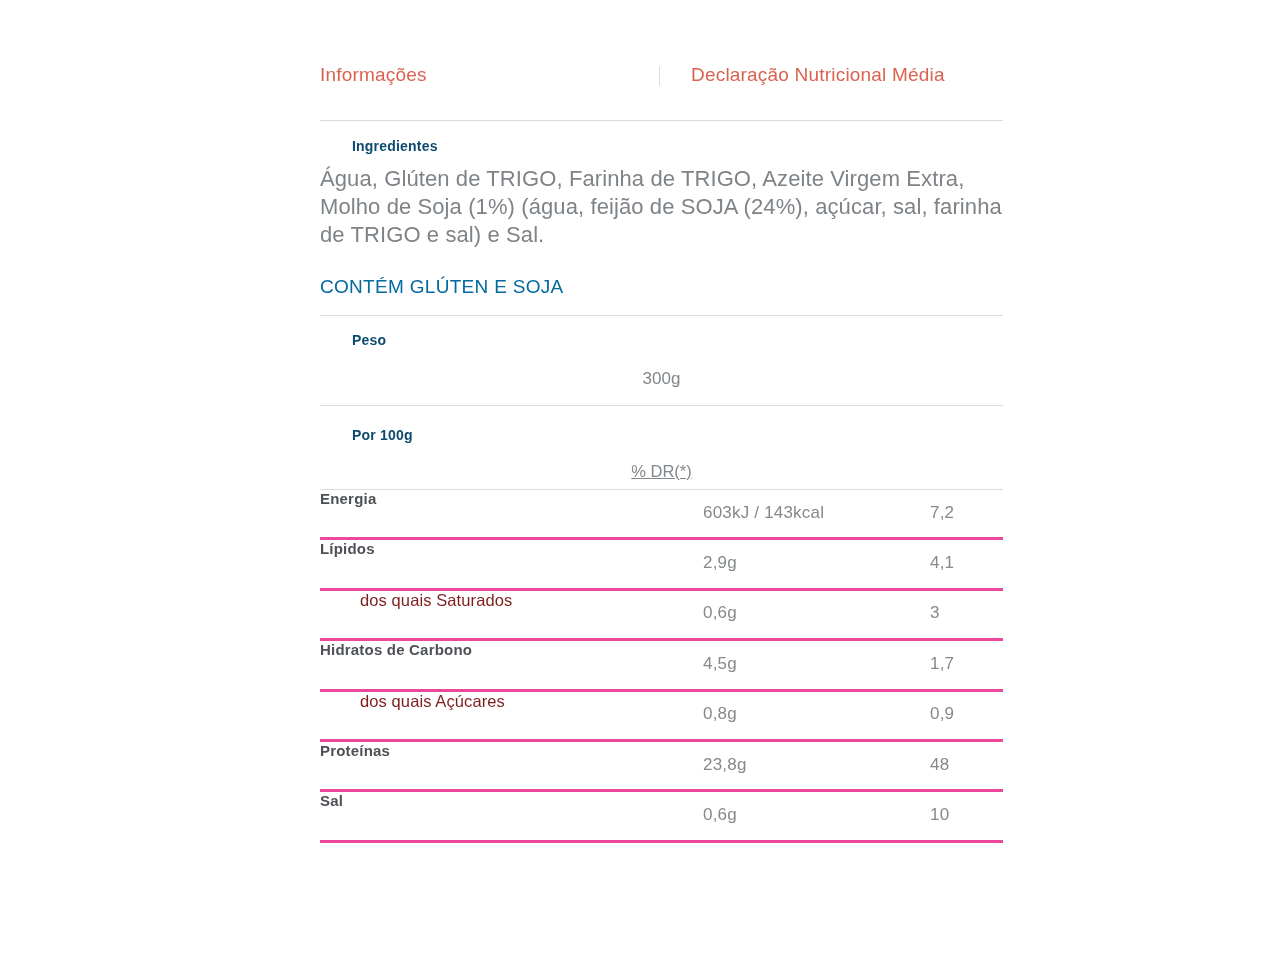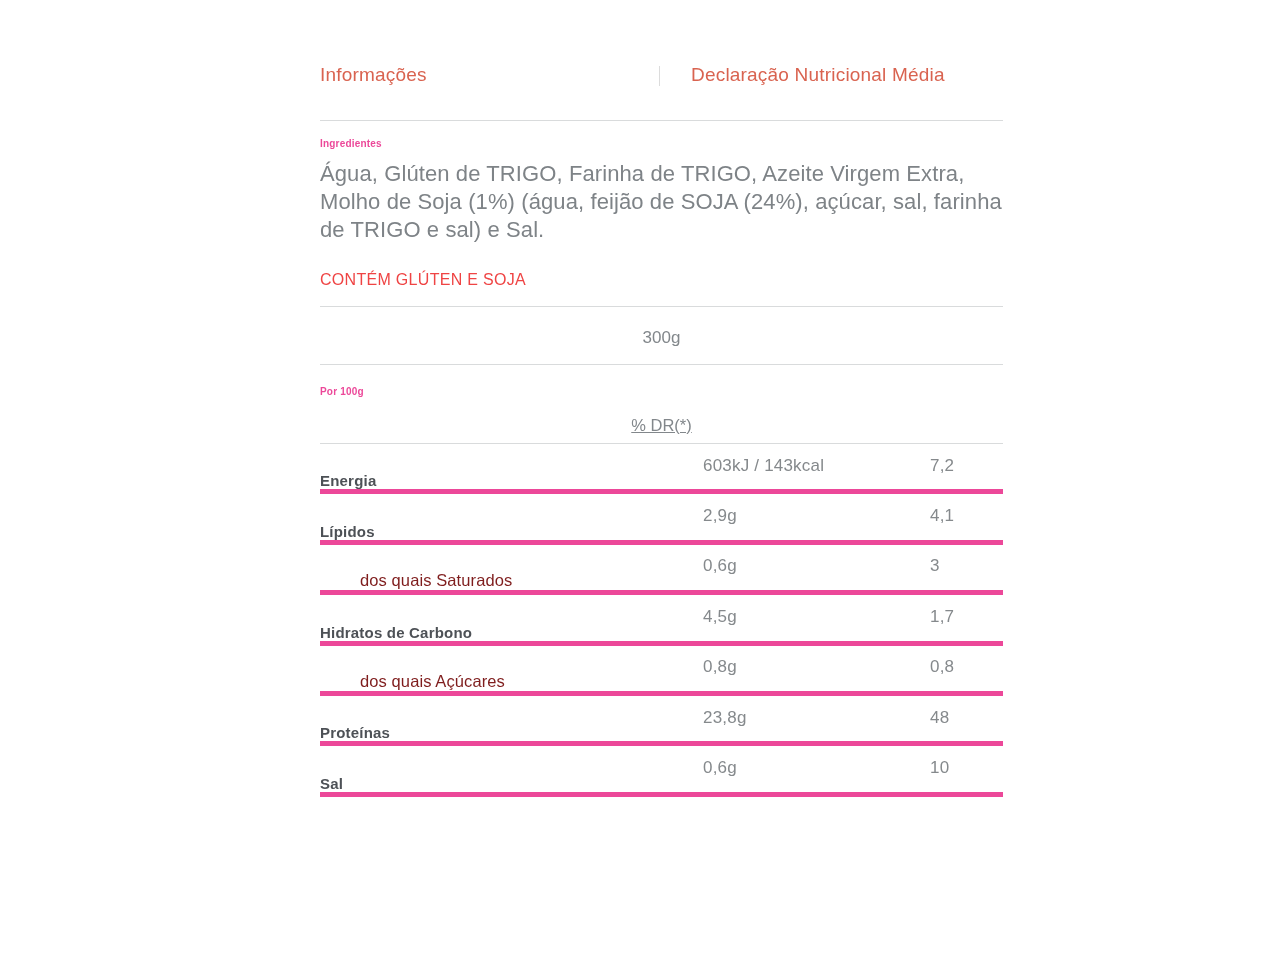--- a/index.html
+++ b/index.html
@@ -44,44 +44,45 @@
   
   .hr {
     border: none;
     border-top: 1px solid #d9dbdc;
     height: 0;
     width: 100%;
   }
   .hr-tabs { margin-top: 34px; }
 
   .section-heading {
-    font-size: 10px;
+    font-size: 14px;
     font-weight: bold;
     letter-spacing: 0.2px;
-    color: #ec4899;
+    color: #0c4a6e;
+    margin-left: 32px;
   }
   .muted {
     color: #82878b;
     text-align: center;
   }
 
   .heading-ingredients { margin-top: 17px; }
 
   .ingredients-text {
     margin-top: 11px;
     font-size: 22px;
     line-height: 28px;
     color: #7e8387;
     letter-spacing: 0.1px;
   }
 
   .allergens {
     margin-top: 27px;
-    font-size: 16px;
-    color: #ef4444;
+    font-size: 19px;
+    color: #0369a1;
     letter-spacing: 0.3px;
   }
   .hr-allergens { margin-top: 17px; }
 
   .weight-label { margin-top: 16px; }
   .weight-value {
     margin-top: 21px;
     font-size: 17px;
   }
   .hr-weight { margin-top: 16px; }
@@ -92,23 +93,23 @@
     font-size: 16.5px;
     text-decoration: underline;
   }
   .hr-headers { margin-top: 8px; }
 
   
   .nutri-table { width: 100%; }
   .nutri-row {
     position: relative;
     height: 50.4px;
-    border-bottom: 5px solid #ec4899;
+    border-bottom: 3px solid #ec4899;
     display: flex;
-    align-items: flex-end;
+    align-items: flex-start;
   }
   .nutri-label {
     font-size: 15px;
     font-weight: bold;
     color: #4d5156;
     letter-spacing: 0.2px;
   }
   .nutri-row.sub .nutri-label {
     font-weight: normal;
     font-size: 16.5px;
@@ -141,20 +142,21 @@
   <hr class="hr hr-tabs">
 
   <div class="section-heading heading-ingredients">Ingredientes</div>
 
   <p class="ingredients-text">Água, Glúten de TRIGO, Farinha de TRIGO, Azeite Virgem Extra, Molho de Soja (1%) (água, feijão de SOJA (24%), açúcar, sal, farinha de TRIGO e sal) e Sal.</p>
 
   <div class="allergens">CONTÉM GLÚTEN E SOJA</div>
 
   <hr class="hr hr-allergens">
 
+  <div class="section-heading weight-label">Peso</div>
 
   <div class="weight-value muted">300g</div>
 
   <hr class="hr hr-weight">
 
   <div class="section-heading col1-header">Por 100g</div>
 
   <div class="col2-header muted">% DR(*)</div>
 
   <hr class="hr hr-headers">
@@ -181,21 +183,21 @@
 
     <div class="nutri-row">
       <span class="nutri-label">Hidratos de Carbono</span>
       <span class="nutri-value">4,5g</span>
       <span class="nutri-dr">1,7</span>
     </div>
 
     <div class="nutri-row sub">
       <span class="nutri-label">dos quais Açúcares</span>
       <span class="nutri-value">0,8g</span>
-      <span class="nutri-dr">0,8</span>
+      <span class="nutri-dr">0,9</span>
     </div>
 
 
     <div class="nutri-row">
       <span class="nutri-label">Proteínas</span>
       <span class="nutri-value">23,8g</span>
       <span class="nutri-dr">48</span>
     </div>
 
     <div class="nutri-row">

